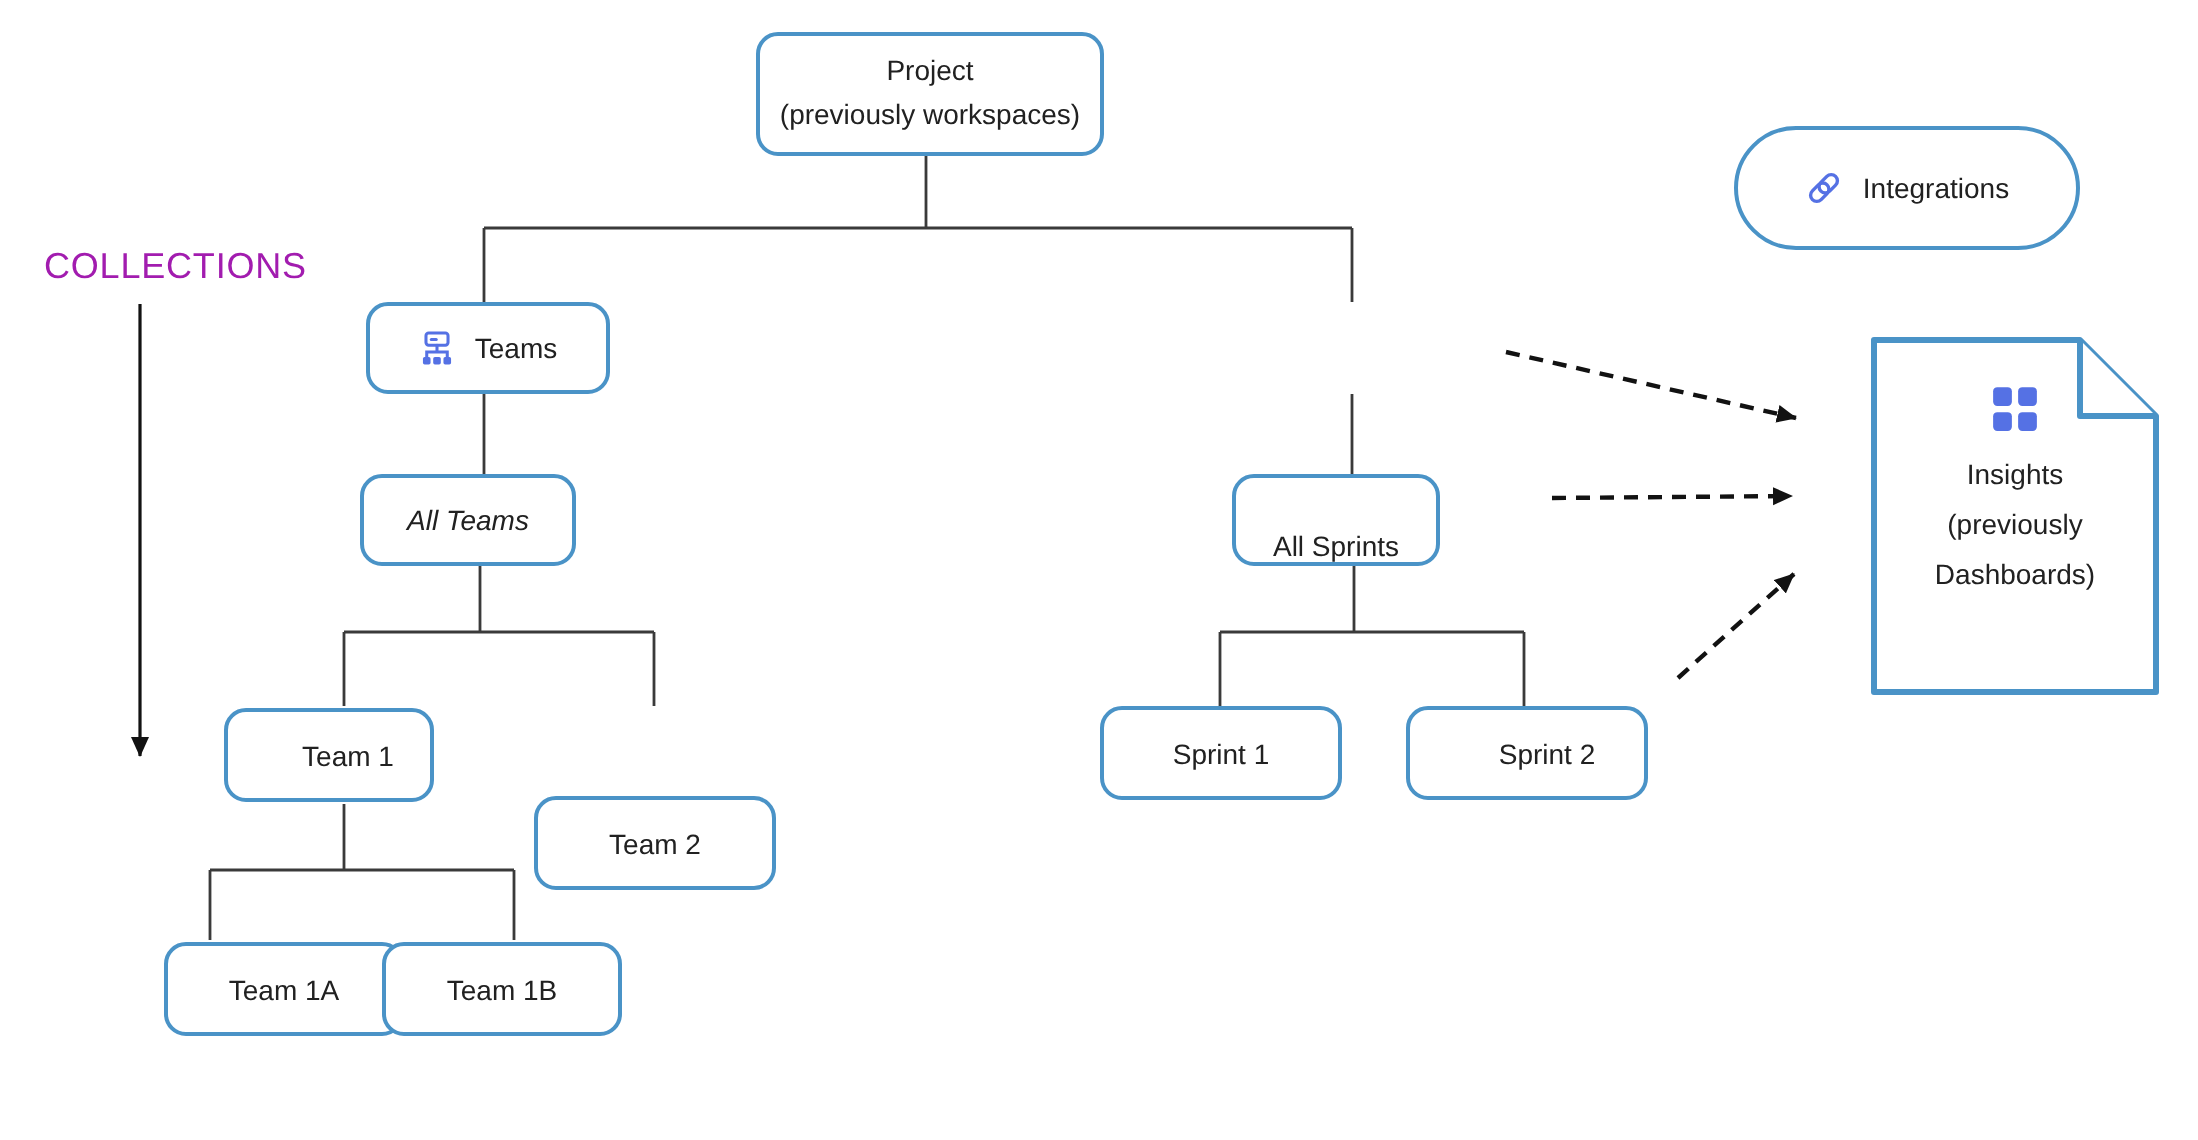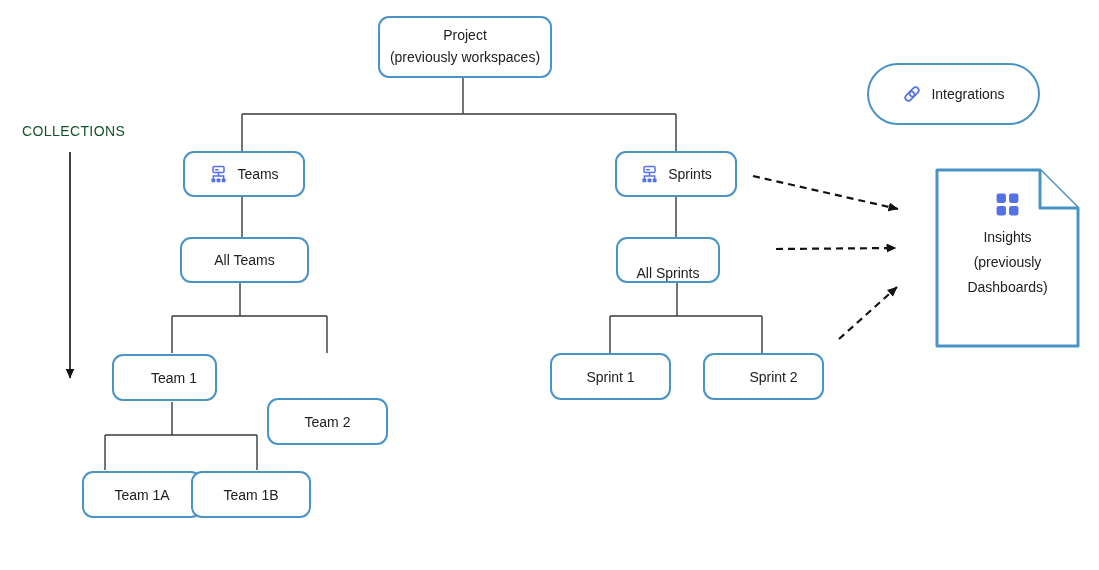--- a/index.html
+++ b/index.html
@@ -23,22 +23,22 @@
     position:absolute;box-sizing:border-box;background:#fff;
     border:2px solid var(--box-border);border-radius:11px;
     display:flex;align-items:center;justify-content:center;gap:9px;
     font-size:14px;color:var(--text);text-align:center;
   }
   .node .stack{display:flex;flex-direction:column;line-height:1.55;}
   .pill{border-radius:31px;margin-top:45px;}
   .icon-stroke{stroke:var(--icon-blue);fill:none;stroke-linecap:round;}
   .icon-fill{fill:var(--icon-blue);}
   .collections{
-    position:absolute;left:22px;top:123px;font-size:14px;
-    letter-spacing:0.4px;color:#14532d;
+    position:absolute;left:22px;top:123px;font-size:18px;
+    letter-spacing:0.4px;color:#a21caf;
   }
   .insights-content{
     position:absolute;left:935px;top:192px;width:145px;
     display:flex;flex-direction:column;align-items:center;
     font-size:14px;line-height:25px;
   }
   .insights-content svg{margin-bottom:8px;}
 </style>
 </head>
 <body>
@@ -104,37 +104,22 @@
     <span>Teams</span>
   </div>
 
   <div class="node" style="left:378px;top:16px;width:174px;height:62px;">
     <span class="stack">
       <span>Project</span>
       <span>(previously workspaces)</span>
     </span>
   </div>
 
-  <div class="node" style="left:615px;top:151px;width:122px;height:46px;">
-    <svg width="19" height="19" viewBox="0 0 20 20">
-      <g class="icon-stroke" stroke-width="1.6">
-        <rect x="4.2" y="1.6" width="11.6" height="6.4" rx="1.4"></rect>
-        <path d="M7 5 H9.6"></path>
-        <path d="M10 8 V11.6 M4.6 14.2 V11.6 H15.4 V14.2"></path>
-      </g>
-      <g class="icon-fill">
-        <rect x="2.6" y="14.2" width="4" height="4" rx="0.9"></rect>
-        <rect x="8" y="14.2" width="4" height="4" rx="0.9"></rect>
-        <rect x="13.4" y="14.2" width="4" height="4" rx="0.9"></rect>
-      </g>
-    </svg>
-    <span>Sprints</span>
-  </div>
 
-  <div class="node" style="left:180px;top:237px;width:129px;height:46px;">
+  <div class="node" style="left:180px;top:237px;width:108px;height:46px;font-style:italic;">
     <span>All Teams</span>
   </div>
 
   <div class="node" style="left:616px;top:237px;width:104px;height:46px;align-items:flex-end;">
     <span>All Sprints</span>
   </div>
 
   <div class="node" style="left:112px;top:354px;width:105px;height:47px;padding-left:19px;">
     <span>Team 1</span>
   </div>

